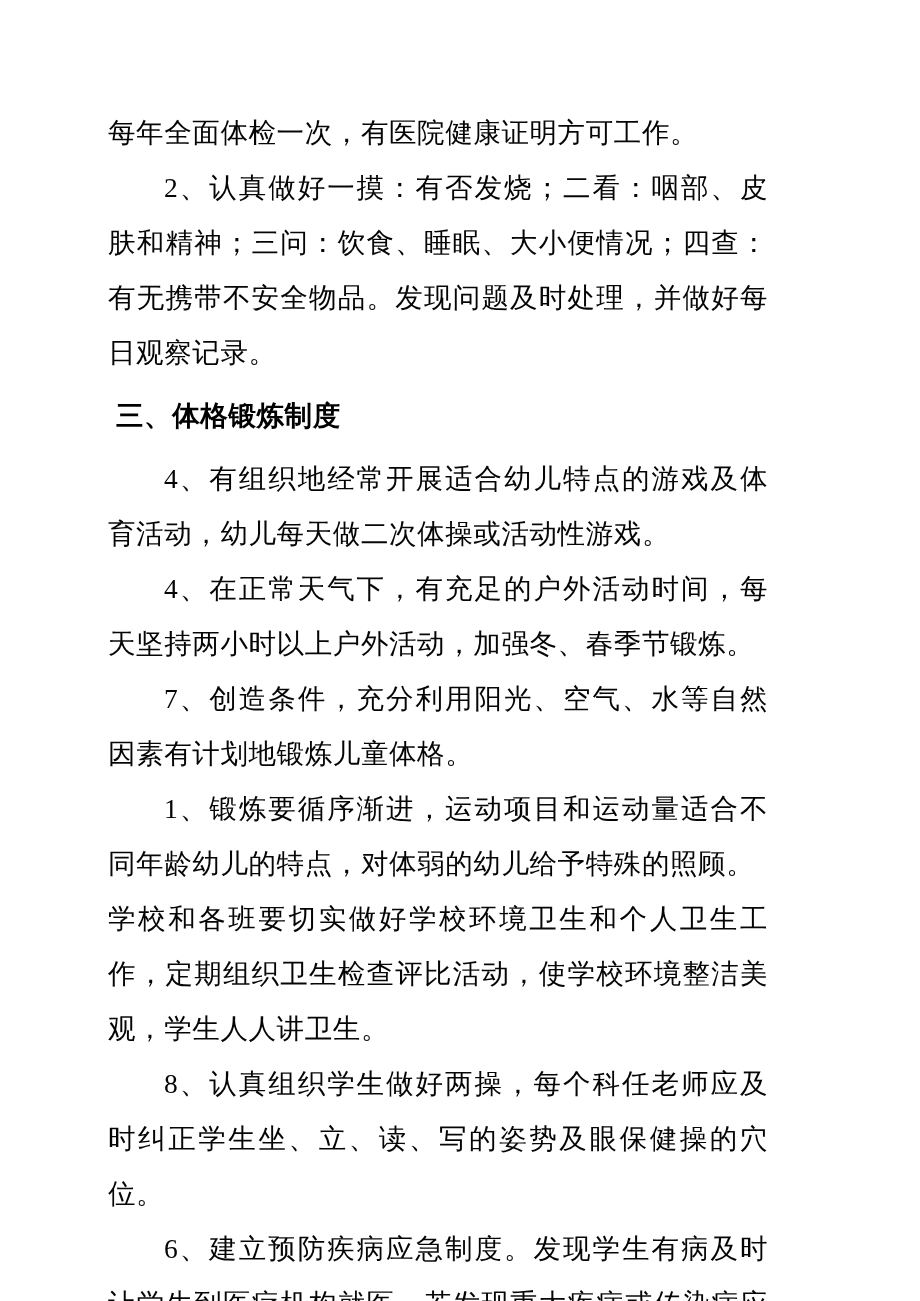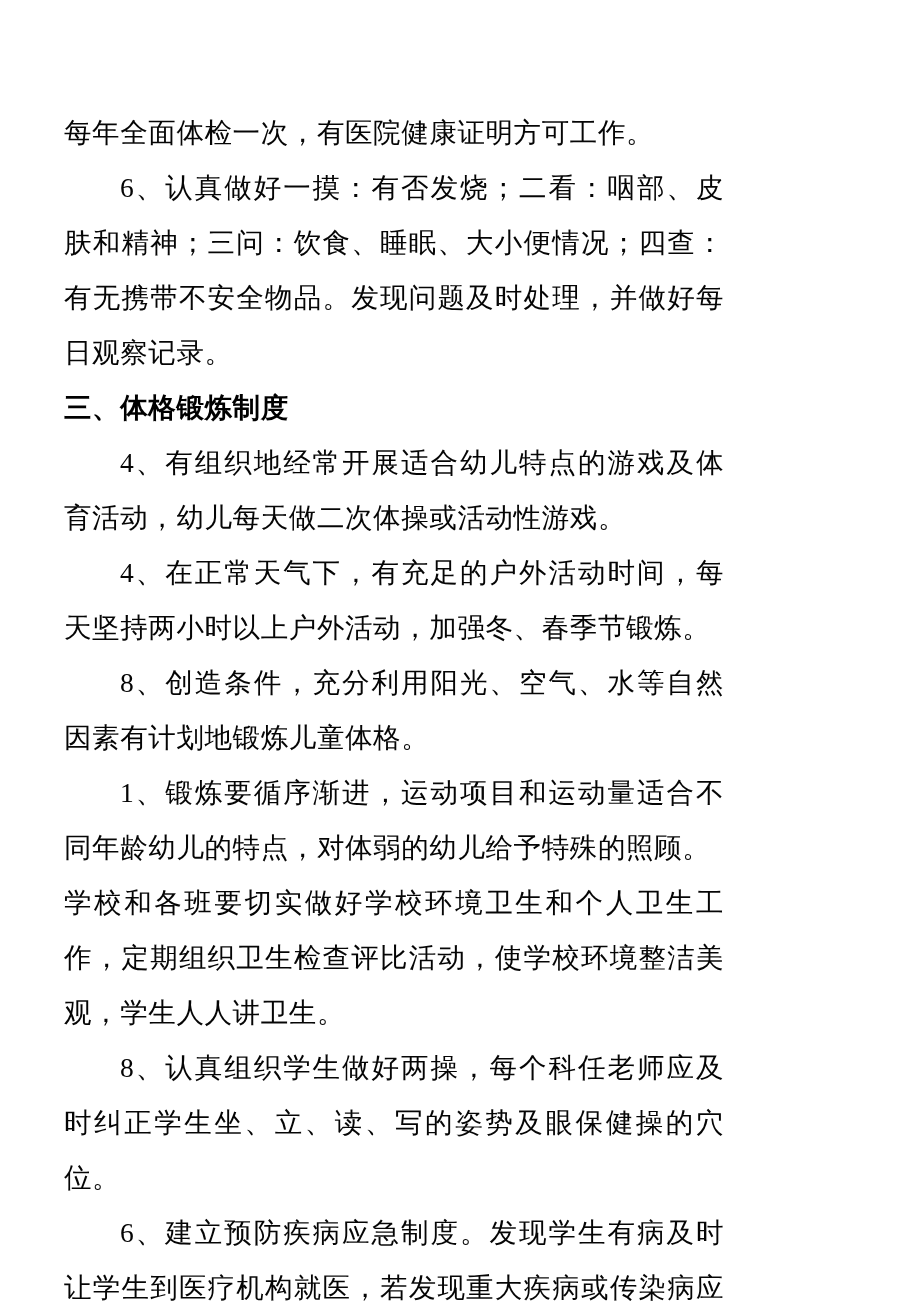--- a/index.html
+++ b/index.html
@@ -14,21 +14,21 @@
     overflow: hidden;
     font-family: "Liberation Serif", "DejaVu Serif", serif;
     color: #000000;
   }
   #page {
     position: relative;
     width: 920px;
     height: 1301px;
     background: #ffffff;
     box-sizing: border-box;
-    padding: 105px 130px 0 64px;
+    padding: 105px 130px 0 108px;
   }
   .doc-body {
     width: 660px;
   }
   .para {
     font-size: 27.5px;
     line-height: 55px;
     letter-spacing: 0.6px;
     text-align: justify;
     text-justify: inter-character;
@@ -40,43 +40,43 @@
   .indent {
     text-indent: 56px;
   }
   .noindent {
     text-indent: 0;
   }
   .heading {
     font-size: 27.5px;
     line-height: 55px;
     letter-spacing: 0.6px;
-    margin: 0;
+    margin: 8px;
     font-weight: bold;
     text-indent: 0;
     color: #000000;
   }
 </style>
 </head>
 <body>
 
 <div id="page">
   <div class="doc-body">
 
     <p class="para noindent">每年全面体检一次，有医院健康证明方可工作。</p>
 
-    <p class="para indent">6、认真做好一摸：有否发烧；二看：咽部、皮肤和精神；三问：饮食、睡眠、大小便情况；四查：有无携带不安全物品。发现问题及时处理，并做好每日观察记录。</p>
+    <p class="para indent">2、认真做好一摸：有否发烧；二看：咽部、皮肤和精神；三问：饮食、睡眠、大小便情况；四查：有无携带不安全物品。发现问题及时处理，并做好每日观察记录。</p>
 
     <h2 class="heading">三、体格锻炼制度</h2>
 
     <p class="para indent">4、有组织地经常开展适合幼儿特点的游戏及体育活动，幼儿每天做二次体操或活动性游戏。</p>
 
     <p class="para indent">4、在正常天气下，有充足的户外活动时间，每天坚持两小时以上户外活动，加强冬、春季节锻炼。</p>
 
-    <p class="para indent">8、创造条件，充分利用阳光、空气、水等自然因素有计划地锻炼儿童体格。</p>
+    <p class="para indent">7、创造条件，充分利用阳光、空气、水等自然因素有计划地锻炼儿童体格。</p>
 
     <p class="para indent">1、锻炼要循序渐进，运动项目和运动量适合不同年龄幼儿的特点，对体弱的幼儿给予特殊的照顾。</p>
 
     <p class="para noindent">学校和各班要切实做好学校环境卫生和个人卫生工作，定期组织卫生检查评比活动，使学校环境整洁美观，学生人人讲卫生。</p>
 
     <p class="para indent">8、认真组织学生做好两操，每个科任老师应及时纠正学生坐、立、读、写的姿势及眼保健操的穴位。</p>
 
     <p class="para indent">6、建立预防疾病应急制度。发现学生有病及时让学生到医疗机构就医，若发现重大疾病或传染病应在最短时间内报学校主要领导。医疗机构根据病人情况及时采取相应措施，保证病人得到及时科学的治疗，防止疾病传播。</p>
 
   </div>

